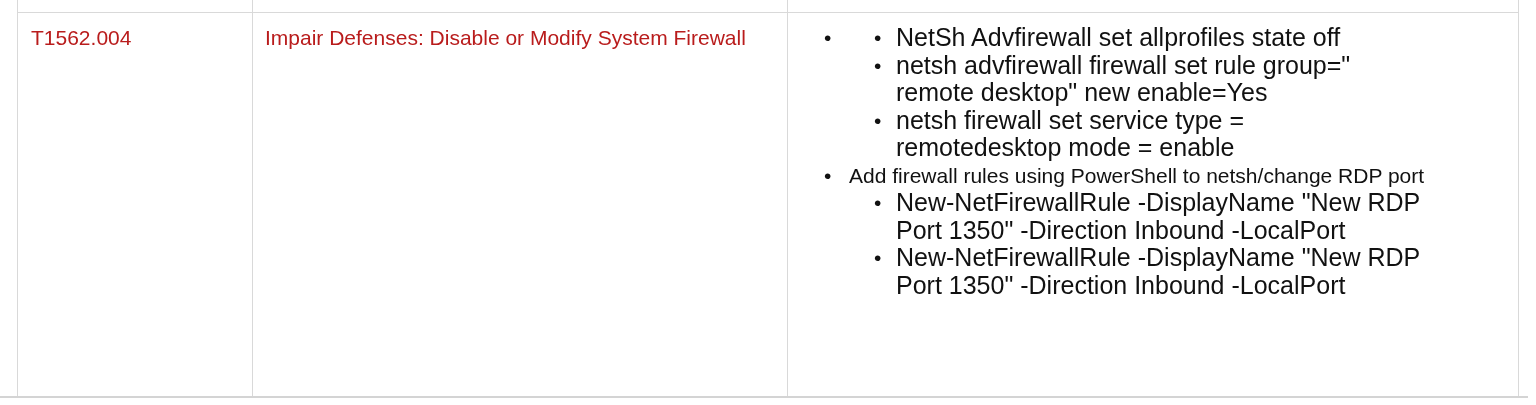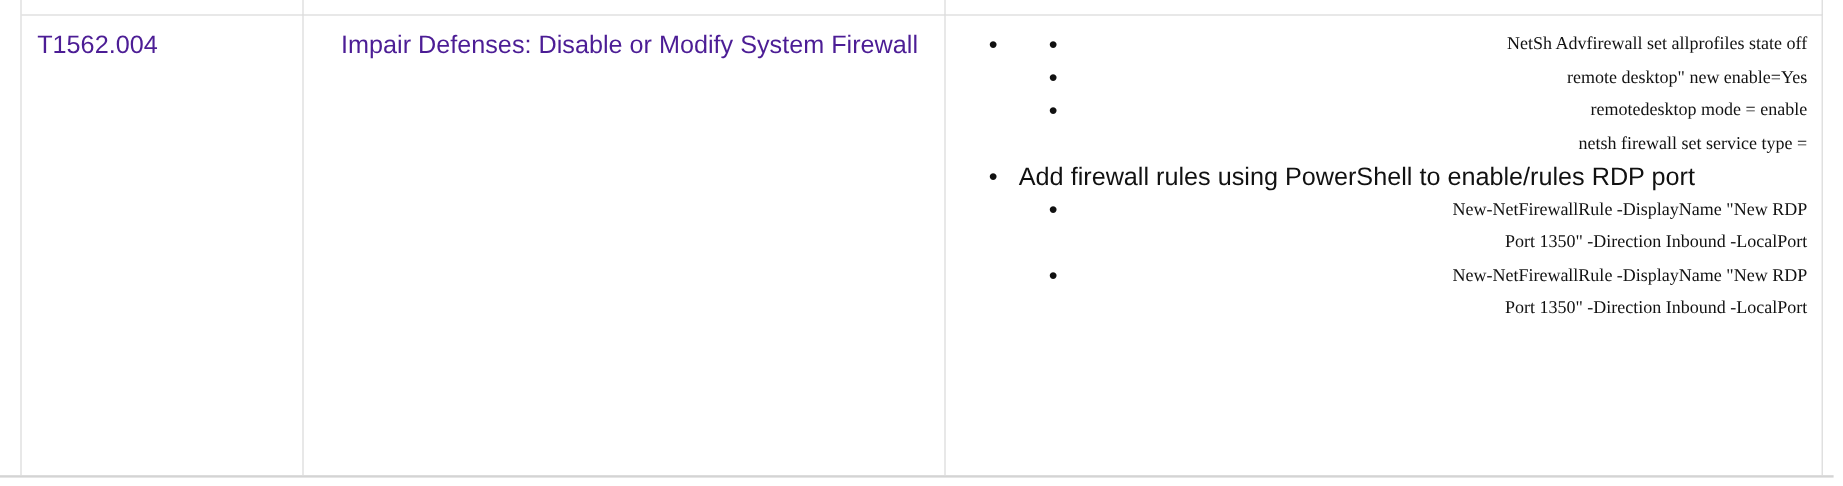--- a/index.html
+++ b/index.html
@@ -21,44 +21,43 @@
   .trow.main{height:383px;}
   .cell{
     box-sizing:border-box;
     border-right:1px solid #d9d9d9;
     padding:11px 12px 0 12px;
     overflow:hidden;
   }
   .trow.prev .cell{padding:0;border-bottom:1px solid #d9d9d9;}
   .id-cell{padding-left:13px;}
   .txt{
-    font-size:21px;line-height:27.5px;color:#4c1d95;
+    font-size:21px;line-height:27.5px;color:#b91c1c;
   }
-  .name-text{max-width:500px;text-align:right;}
+  .name-text{max-width:500px;}
   .bottom-rule{
     position:absolute;left:0;top:396px;width:1528px;height:2px;
     background:#d4d4d4;
   }
   
   .li1{position:relative;padding-left:49px;}
   .li1 > .marker{
     position:absolute;left:24px;top:0;
     font-size:21px;line-height:27.5px;color:#111111;
   }
   .li1-text{font-size:21px;line-height:27.5px;}
   .li2{position:relative;padding-left:47px;}
   .li2 > .marker{
     position:absolute;left:25px;top:0;
     font-size:21px;line-height:27.5px;color:#111111;
   }
   .cmd{
-    font-family:Liberation Serif, serif;
-    font-size:15px;line-height:27.5px;
+    font-family:Liberation Sans, sans-serif;
+    font-size:25px;line-height:27.5px;
     white-space:pre;
-    text-align:right;
   }
 </style>
 </head>
 <body>
 
 <div class="tbl">
 
   <div class="trow prev">
     <div class="cell"></div>
     <div class="cell"></div>
@@ -80,33 +79,34 @@
       <div class="li1">
         <span class="marker">•</span>
 
         <div class="li2">
           <span class="marker">•</span>
           <div class="cmd">NetSh Advfirewall set allprofiles state off</div>
         </div>
 
         <div class="li2">
           <span class="marker">•</span>
+          <div class="cmd">netsh advfirewall firewall set rule group="</div>
           <div class="cmd">remote desktop" new enable=Yes</div>
         </div>
 
         <div class="li2">
           <span class="marker">•</span>
+          <div class="cmd">netsh firewall set service type =</div>
           <div class="cmd">remotedesktop mode = enable</div>
-          <div class="cmd">netsh firewall set service type =</div>
         </div>
       </div>
 
       <div class="li1">
         <span class="marker">•</span>
-        <div class="li1-text">Add firewall rules using PowerShell to enable/rules RDP port</div>
+        <div class="li1-text">Add firewall rules using PowerShell to netsh/change RDP port</div>
 
         <div class="li2">
           <span class="marker">•</span>
           <div class="cmd">New-NetFirewallRule -DisplayName "New RDP</div>
           <div class="cmd">Port 1350" -Direction Inbound -LocalPort</div>
         </div>
 
         <div class="li2">
           <span class="marker">•</span>
           <div class="cmd">New-NetFirewallRule -DisplayName "New RDP</div>

